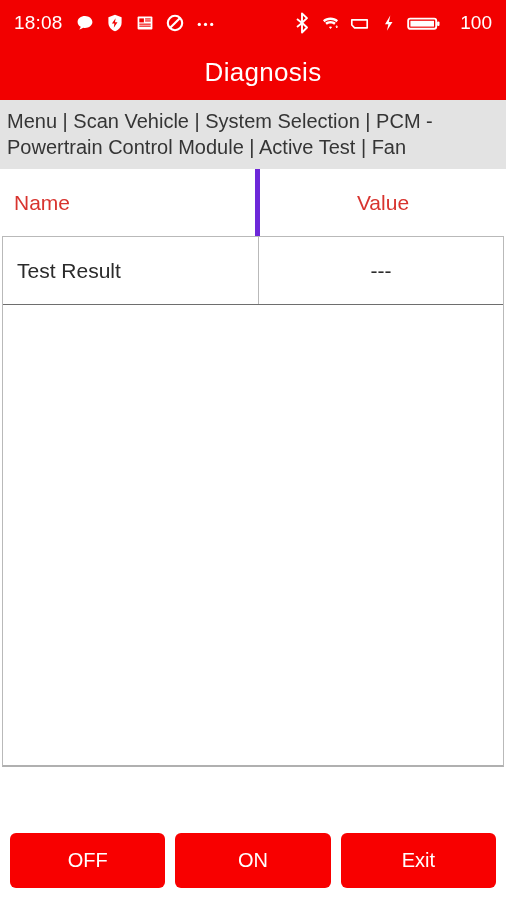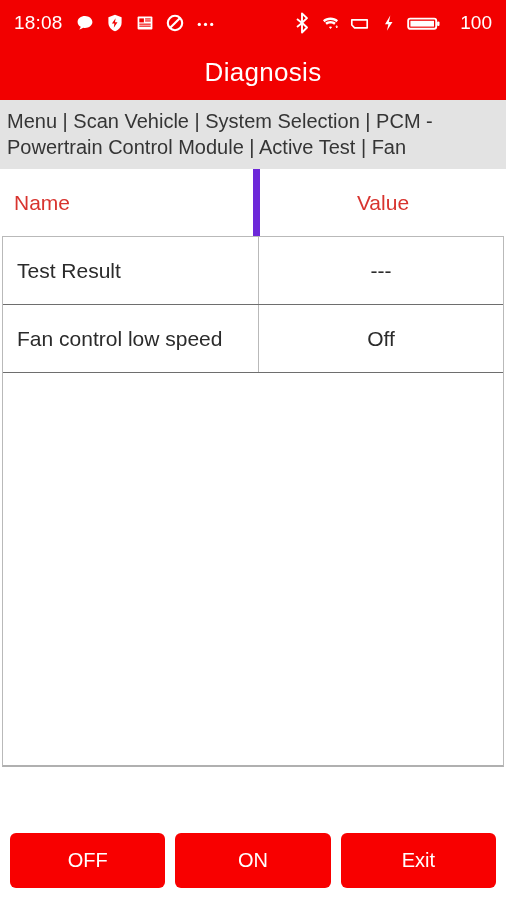--- a/index.html
+++ b/index.html
@@ -111,21 +111,21 @@
   .th {
     display: flex;
     align-items: center;
     color: #d8342f;
     font-size: 21px;
     box-sizing: border-box;
   }
   .th-name {
     width: 260px;
     padding-left: 14px;
-    border-right: 7px solid #6d28d9;
+    border-right: 5px solid #6d28d9;
   }
   .th-value {
     flex: 1;
     justify-content: center;
   }
 
   .table-body {
     flex: 1 1 auto;
     border: 1px solid #b9b9b9;
     border-bottom: 2px solid #b0b0b0;
@@ -306,28 +306,20 @@
 
       <div class="row">
         <div class="cell cell-name">
           <span>Test Result</span>
         </div>
         <div class="cell cell-value">
           <span>---</span>
         </div>
       </div>
 
-      <div class="row">
-        <div class="cell cell-name">
-          <span>Fan control low speed</span>
-        </div>
-        <div class="cell cell-value">
-          <span>Off</span>
-        </div>
-      </div>
 
       <div class="row-filler"></div>
     </div>
   </div>
 
   <div class="button-bar">
     <button class="btn">OFF</button>
     <button class="btn">ON</button>
     <button class="btn">Exit</button>
   </div>

